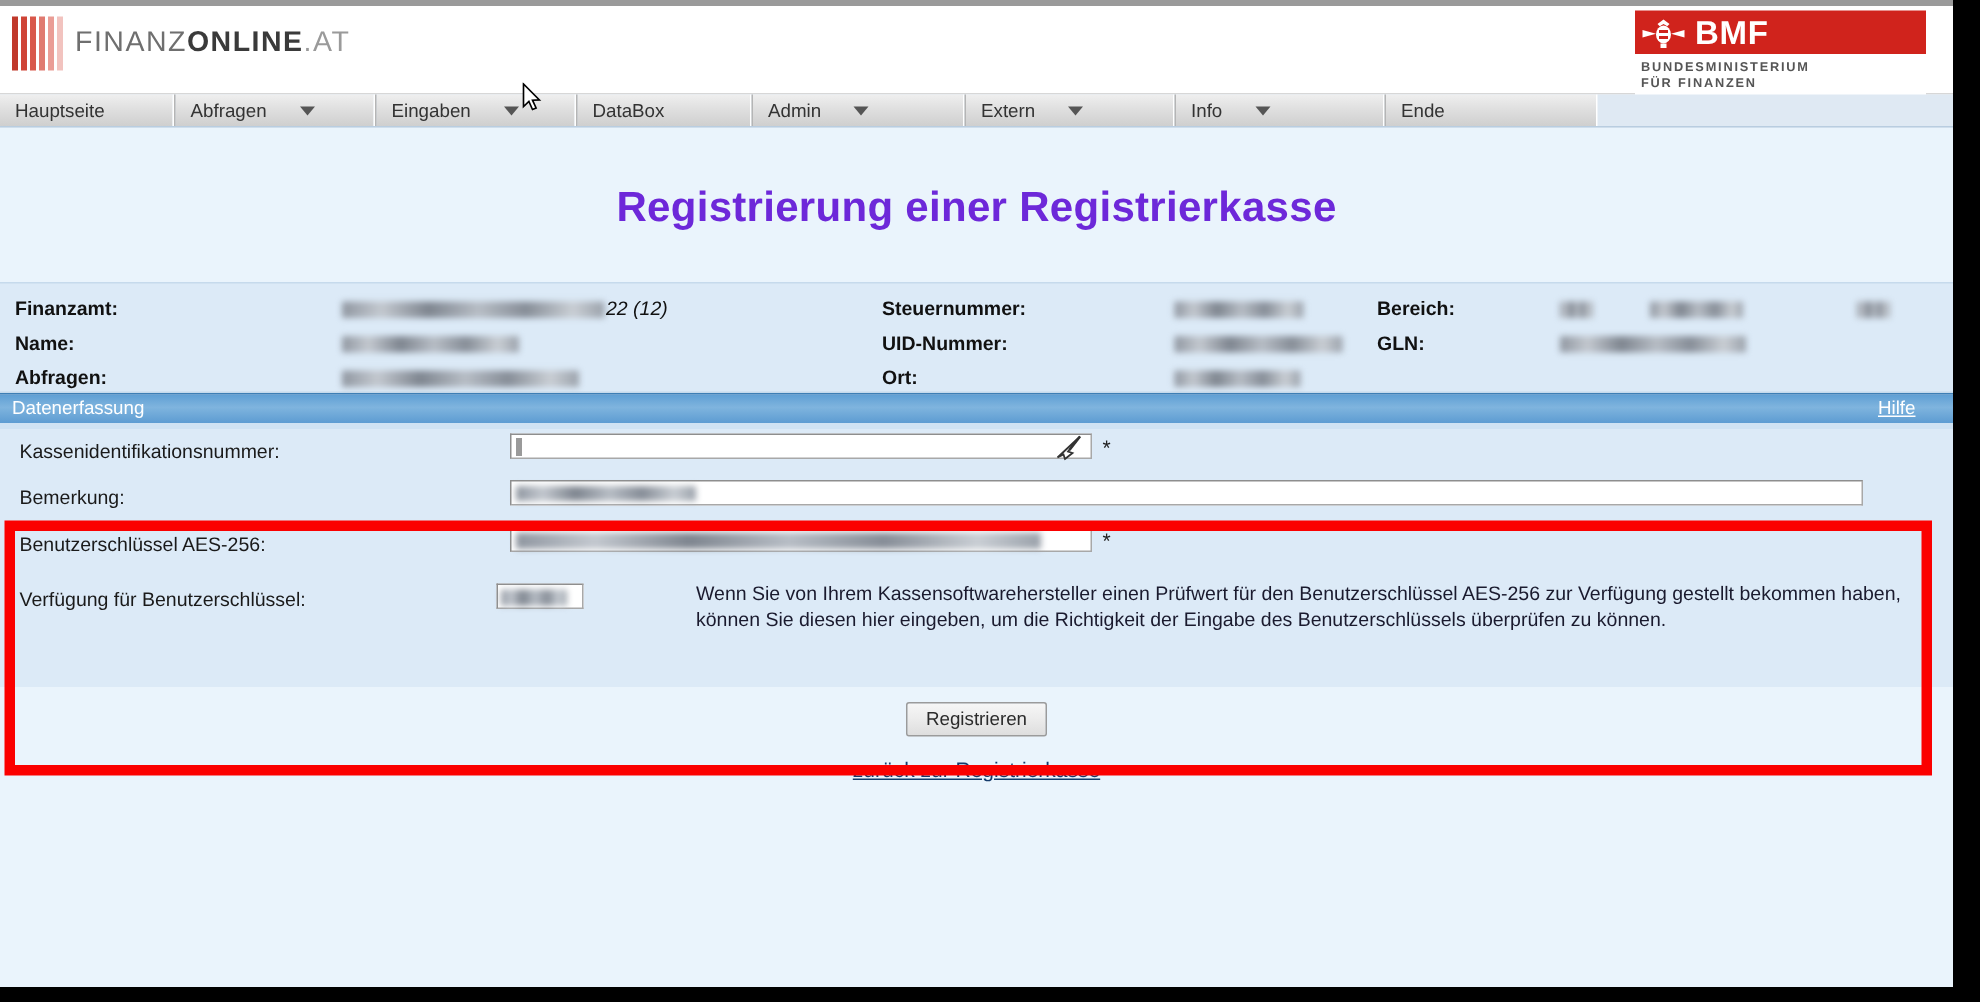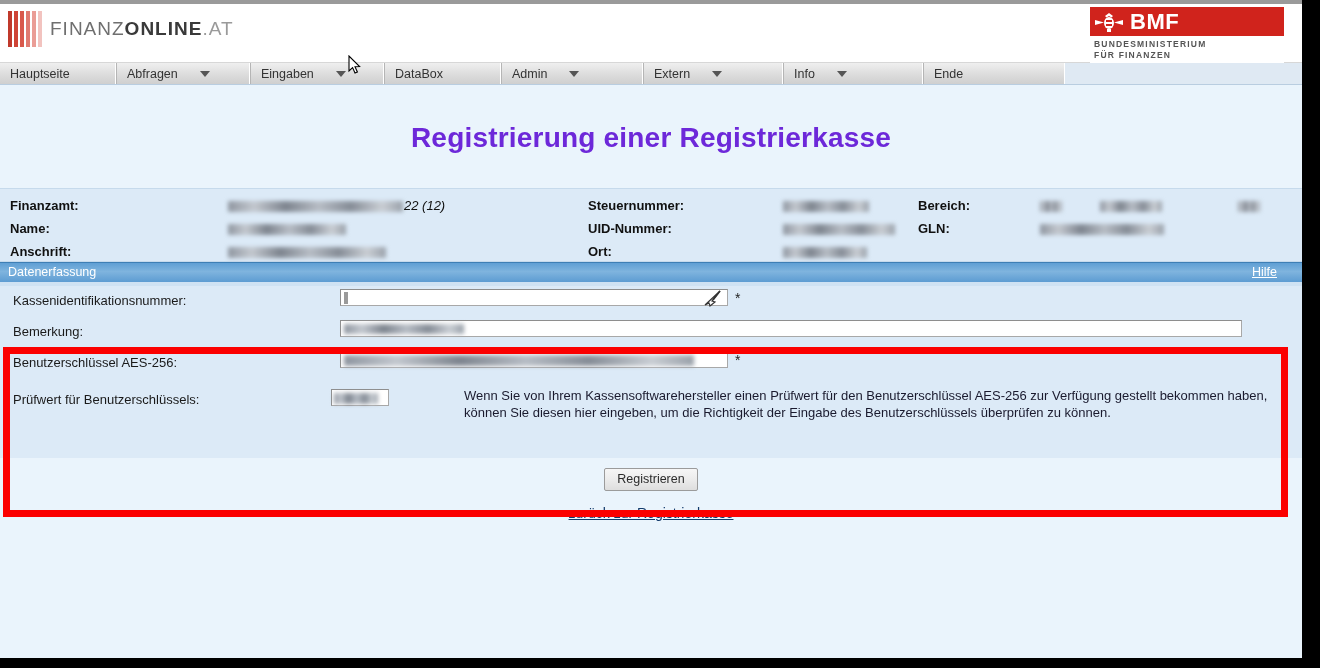--- a/index.html
+++ b/index.html
@@ -444,21 +444,21 @@
     <div class="title-spacer"></div>
 
     <div class="infoblock">
       <span class="info-lbl r1 colA-l">Finanzamt:</span>
       <span class="blur-dark" style="position:absolute;left:228px;top:12px;width:175px;height:11px;"></span>
       <span class="info-val r1" style="left:404px;">22 (12)</span>
 
       <span class="info-lbl r2 colA-l">Name:</span>
       <span class="blur-dark" style="position:absolute;left:228px;top:35px;width:118px;height:11px;"></span>
 
-      <span class="info-lbl r3 colA-l">Anschrift:</span>
+      <span class="info-lbl r3 colA-l">Abfragen:</span>
       <span class="blur-dark" style="position:absolute;left:228px;top:58px;width:158px;height:11px;"></span>
 
       <span class="info-lbl r1 colB-l">Steuernummer:</span>
       <span class="blur-dark" style="position:absolute;left:783px;top:12px;width:86px;height:11px;"></span>
 
       <span class="info-lbl r2 colB-l">UID-Nummer:</span>
       <span class="blur-dark" style="position:absolute;left:783px;top:35px;width:112px;height:11px;"></span>
 
       <span class="info-lbl r3 colB-l">Ort:</span>
       <span class="blur-dark" style="position:absolute;left:783px;top:58px;width:84px;height:11px;"></span>
@@ -496,21 +496,21 @@
       <div class="txtinput in2">
         <span class="blur-dark inblur-2"></span>
       </div>
 
       <span class="f-lbl fr3">Benutzerschlüssel AES-256:</span>
       <div class="txtinput in3">
         <span class="blur-dark inblur-3"></span>
       </div>
       <span class="star star3">*</span>
 
-      <span class="f-lbl fr4">Prüfwert für Benutzerschlüssels:</span>
+      <span class="f-lbl fr4">Verfügung für Benutzerschlüssel:</span>
       <div class="txtinput in4">
         <span class="blur-dark inblur-4"></span>
       </div>
 
       <div class="helptext">Wenn Sie von Ihrem Kassensoftwarehersteller einen Prüfwert für den Benutzerschlüssel AES-256 zur Verfügung gestellt bekommen haben, können Sie diesen hier eingeben, um die Richtigkeit der Eingabe des Benutzerschlüssels überprüfen zu können.</div>
     </div>
 
     <div class="actions">
       <button class="btn">Registrieren</button>
       <a class="backlink">zurück zur Registrierkasse</a>

